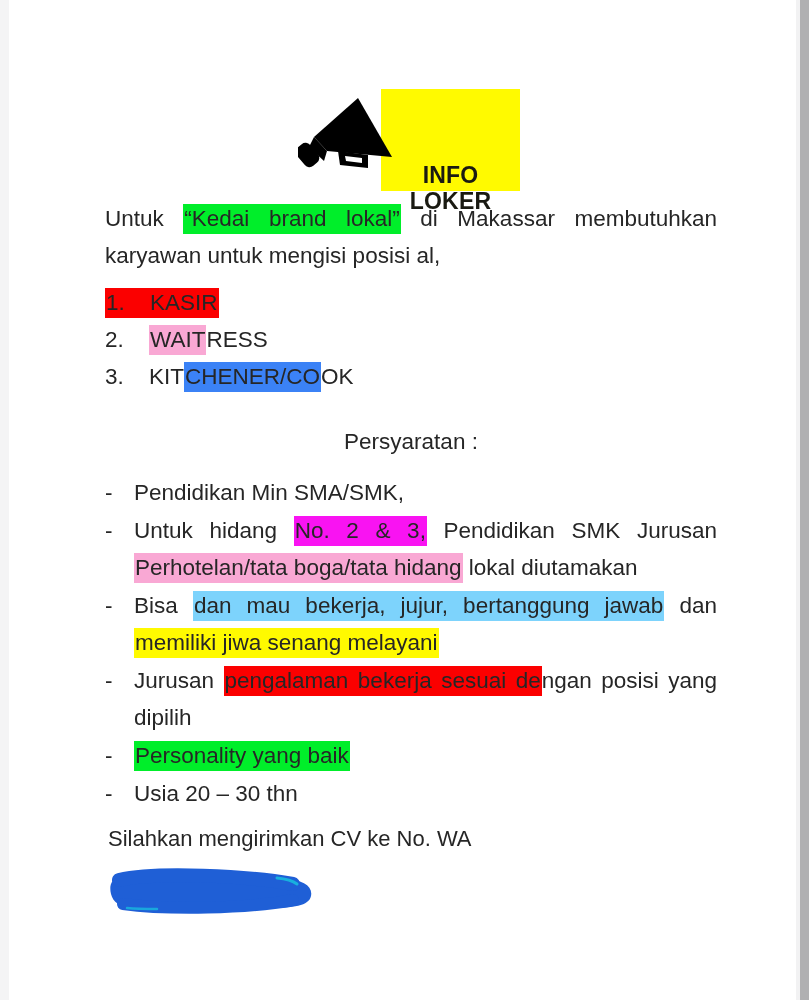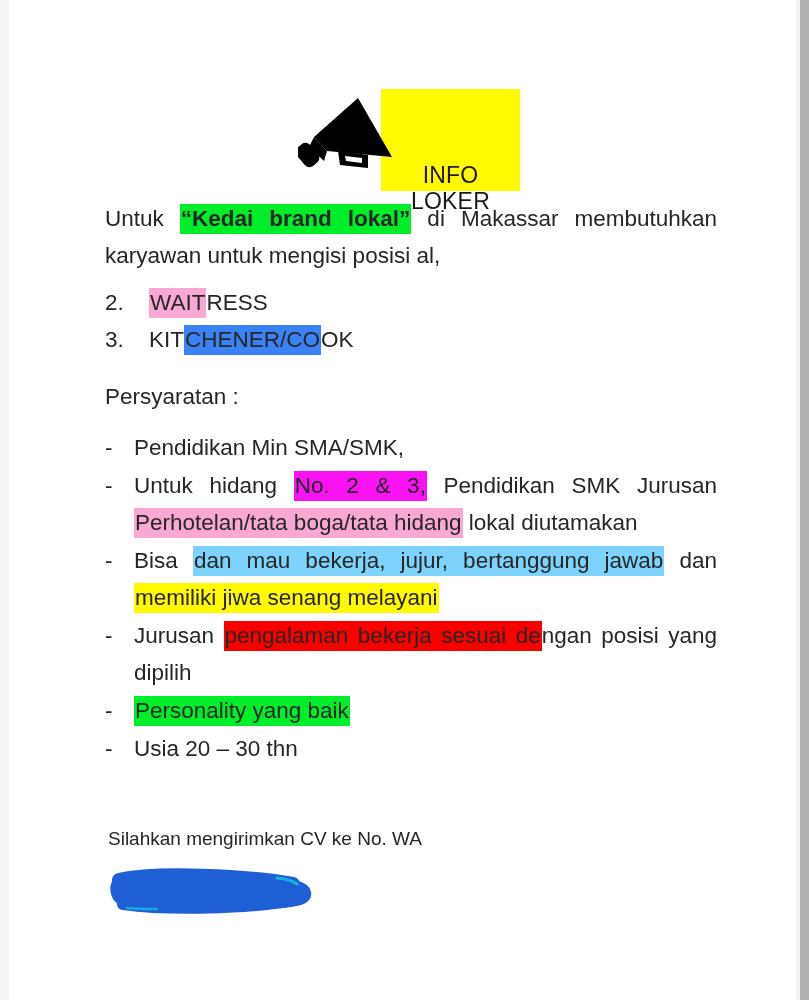--- a/index.html
+++ b/index.html
@@ -71,21 +71,21 @@
     height: 102px;
     background: #fffa00;
   }
   .info-loker {
     position: absolute;
     left: 372px;
     top: 84px;
     width: 139px;
     text-align: center;
     font-size: 23px;
-    font-weight: normal;
+    font-weight: bold;
     color: #1a1a12;
     letter-spacing: 0.2px;
     line-height: 26px;
   }
 
   
   .doc {
     position: absolute;
     left: 96px;
     top: 200px;
@@ -144,28 +144,28 @@
     -webkit-box-decoration-break: clone;
   }
   .hl-green   { background: #00ee2a; }
   .hl-red     { background: #fb0000; }
   .hl-cyan    { background: #f9a8d4; }
   .hl-teal    { background: #3b82f6; }
   .hl-magenta { background: #f913f2; }
   .hl-yellow  { background: #fffa00; }
   .hl-gray    { background: #7dd3fc; }
 
-  .bold { font-weight: bold; }
+  .bold { font-weight: normal; }
 
   
   .closing {
     position: absolute;
     left: 99px;
     top: 822px;
-    font-size: 19px;
+    font-size: 22px;
     color: #262626;
     line-height: 34px;
     white-space: nowrap;
   }
 
   
   .redaction {
     position: absolute;
     left: 88px;
     top: 864px;
@@ -200,27 +200,28 @@
 
     <div class="info-loker">INFO LOKER</div>
   </div>
 
   <div class="doc">
 
     <p class="para justify"><span>Untuk </span><span class="hl hl-green bold">“Kedai brand lokal”</span><span> di Makassar membutuhkan karyawan untuk mengisi posisi al,</span></p>
 
     <div class="numlist">
 
+      <div class="numrow"><span class="hl hl-red"><span class="num">1.</span><span>KASIR</span></span></div>
 
       <div class="numrow"><span class="num">2.</span><span class="hl hl-cyan">WAIT</span><span>RESS</span></div>
 
       <div class="numrow"><span class="num">3.</span><span>KIT</span><span class="hl hl-teal">CHENER/CO</span><span>OK</span></div>
     </div>
 
-    <p class="para" style="margin-top:20px;">Persyaratan :</p>
+    <p class="para" style="margin-top:28px;text-align:center;">Persyaratan :</p>
 
     <div class="reqlist">
 
       <div class="reqrow">
         <span class="dash">-</span>
         <span class="reqtext"><span>Pendidikan Min SMA/SMK,</span></span>
       </div>
 
       <div class="reqrow">
         <span class="dash">-</span>

